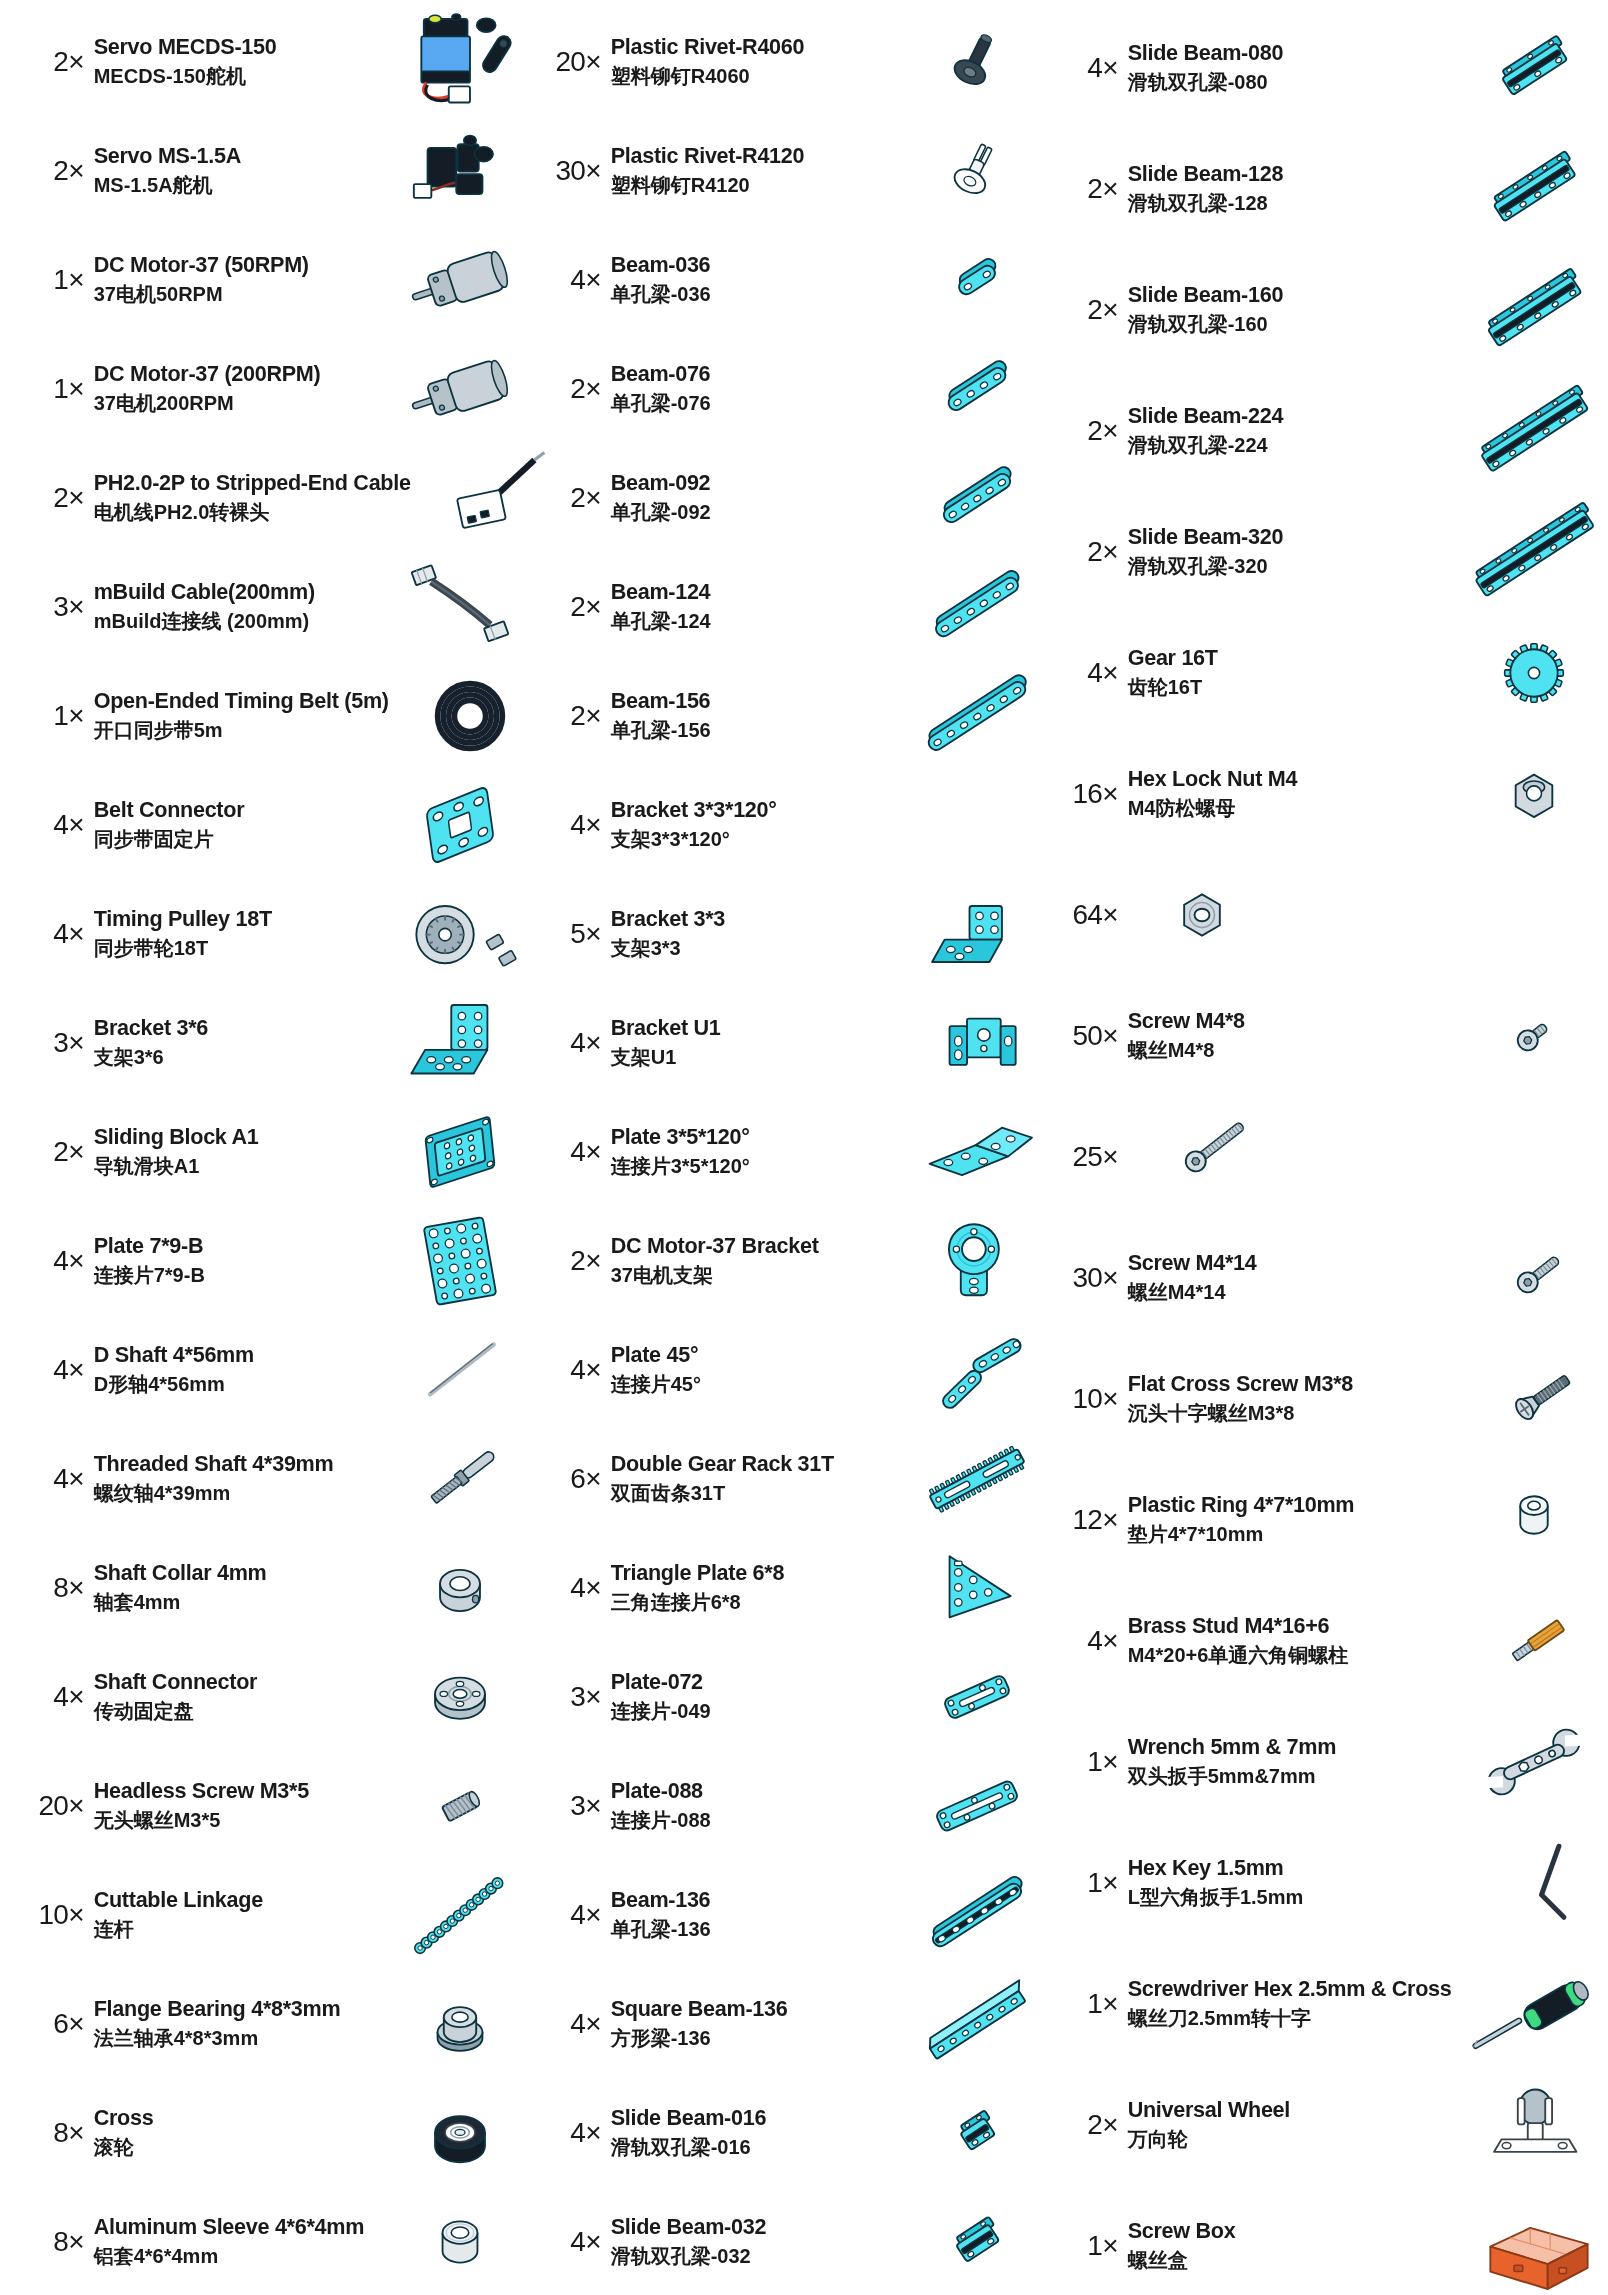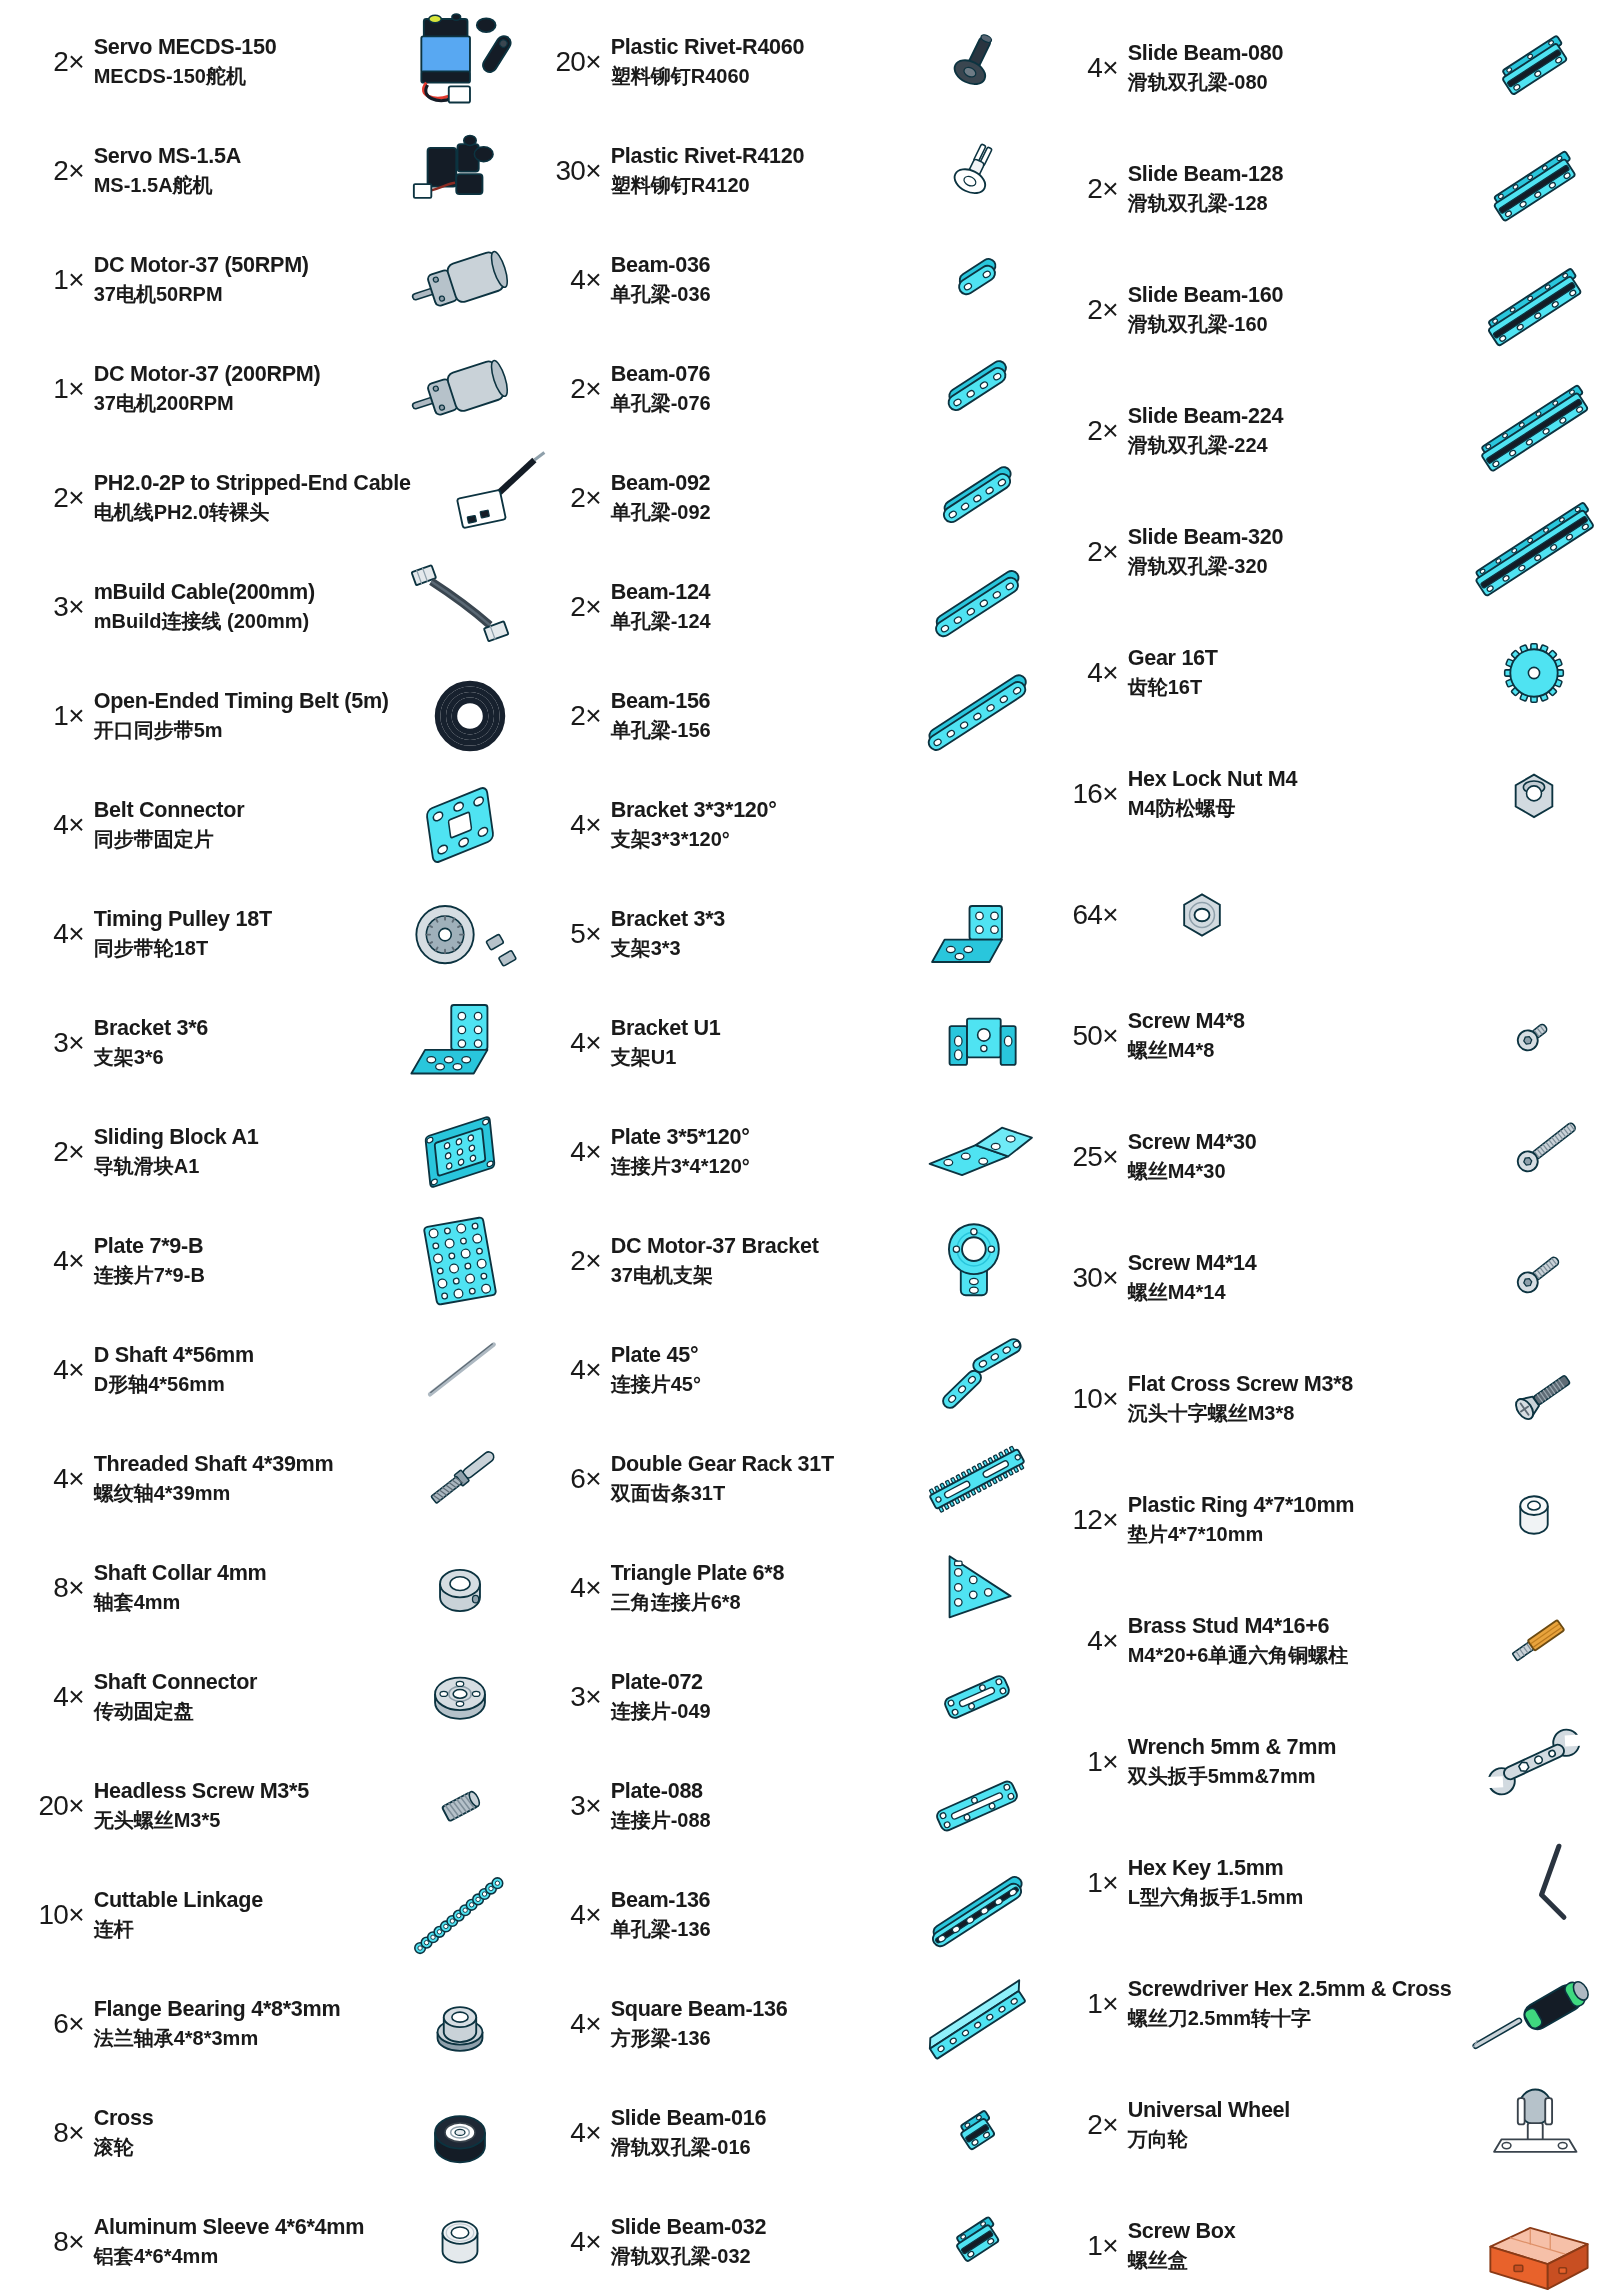--- a/index.html
+++ b/index.html
@@ -674,21 +674,21 @@
             <ellipse cx="160" cy="82" rx="6" ry="8" fill="#fff" stroke="#0C3340" stroke-width="2"></ellipse>
             <ellipse cx="80" cy="104" rx="6" ry="8" fill="#fff" stroke="#0C3340" stroke-width="2"></ellipse>
             <circle cx="121" cy="94" r="5" fill="#fff" stroke="#0C3340" stroke-width="2"></circle>
           </svg>
         </div>
     </div>
       <div class="item">
       <div class="qty">4×</div>
       <div class="names">
         <div class="en">Plate 3*5*120°</div>
-        <div class="zh">连接片3*4*120°</div>
+        <div class="zh">连接片3*5*120°</div>
       </div>
       <div class="icon">
           <svg viewBox="0 0 220 170" width="144" height="106" xmlns="http://www.w3.org/2000/svg">
             <path d="M34 104 L108 74 L160 92 L86 122 Z" fill="#4FE3F2" stroke="#0C3340" stroke-width="3" stroke-linejoin="round"></path>
             <path d="M108 74 L160 92 L198 62 L150 46 Z" fill="#6FEAF6" stroke="#0C3340" stroke-width="3" stroke-linejoin="round"></path>
             <ellipse cx="64" cy="102" rx="7" ry="5" fill="#fff" stroke="#0C3340" stroke-width="2"></ellipse>
             <ellipse cx="92" cy="92" rx="7" ry="5" fill="#fff" stroke="#0C3340" stroke-width="2"></ellipse>
             <ellipse cx="120" cy="100" rx="7" ry="5" fill="#fff" stroke="#0C3340" stroke-width="2"></ellipse>
             <ellipse cx="140" cy="76" rx="7" ry="5" fill="#fff" stroke="#0C3340" stroke-width="2"></ellipse>
             <ellipse cx="164" cy="64" rx="7" ry="5" fill="#fff" stroke="#0C3340" stroke-width="2"></ellipse>
@@ -1174,24 +1174,20 @@
               <line x1="24" y1="-6" x2="24" y2="6" stroke="#7E8E99" stroke-width="2" stroke-linecap="round"></line>
               <line x1="30" y1="-6" x2="30" y2="6" stroke="#7E8E99" stroke-width="2" stroke-linecap="round"></line>
               <ellipse cx="0" cy="0" rx="16" ry="16" fill="#D6DDE2" stroke="#0C3340" stroke-width="3"></ellipse>
               <polygon points="5.6,3.2 0.0,6.5 -5.6,3.3 -5.6,-3.2 -0.0,-6.5 5.6,-3.3" fill="#8FA0AB" stroke="#0C3340" stroke-width="2"></polygon>
             </g>
           </svg>
         </div>
     </div>
       <div class="item">
       <div class="qty">25×</div>
-      <div class="names">
-        <div class="en">Screw M4*30</div>
-        <div class="zh">螺丝M4*30</div>
-      </div>
       <div class="icon">
           <svg viewBox="0 0 220 170" width="144" height="106" xmlns="http://www.w3.org/2000/svg">
             <g transform="translate(100 92) rotate(-38)">
               <rect x="12" y="-7" width="82" height="14" rx="6" fill="#C9D2D8" stroke="#0C3340" stroke-width="2.5"></rect>
               <line x1="18" y1="-6" x2="18" y2="6" stroke="#7E8E99" stroke-width="2" stroke-linecap="round"></line>
               <line x1="24" y1="-6" x2="24" y2="6" stroke="#7E8E99" stroke-width="2" stroke-linecap="round"></line>
               <line x1="30" y1="-6" x2="30" y2="6" stroke="#7E8E99" stroke-width="2" stroke-linecap="round"></line>
               <line x1="36" y1="-6" x2="36" y2="6" stroke="#7E8E99" stroke-width="2" stroke-linecap="round"></line>
               <line x1="42" y1="-6" x2="42" y2="6" stroke="#7E8E99" stroke-width="2" stroke-linecap="round"></line>
               <line x1="48" y1="-6" x2="48" y2="6" stroke="#7E8E99" stroke-width="2" stroke-linecap="round"></line>

